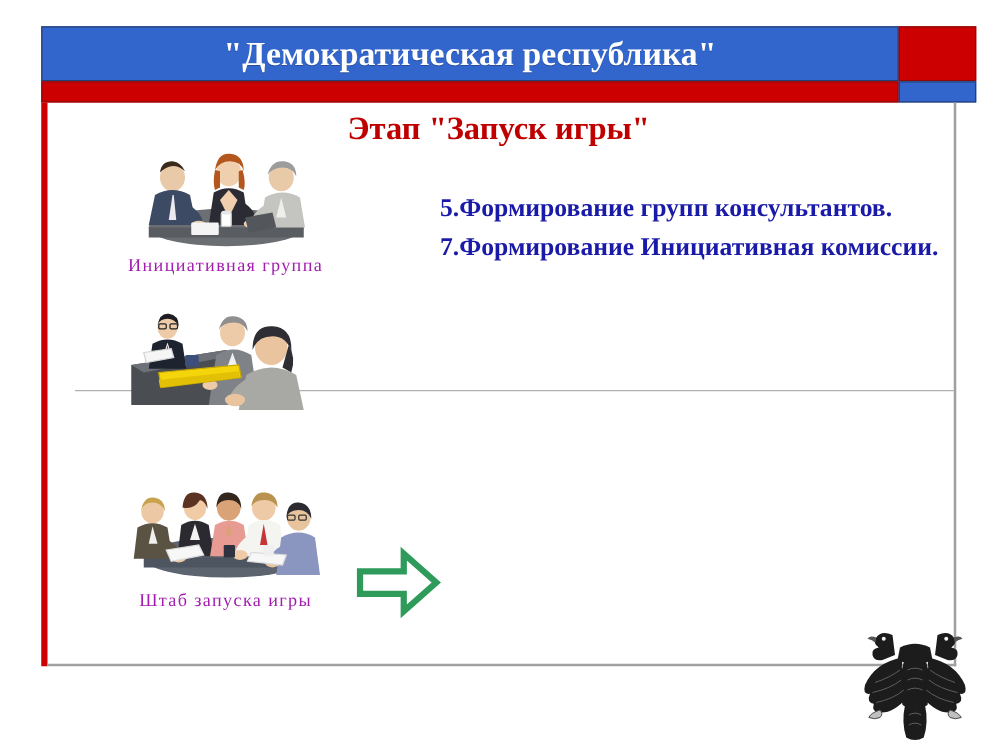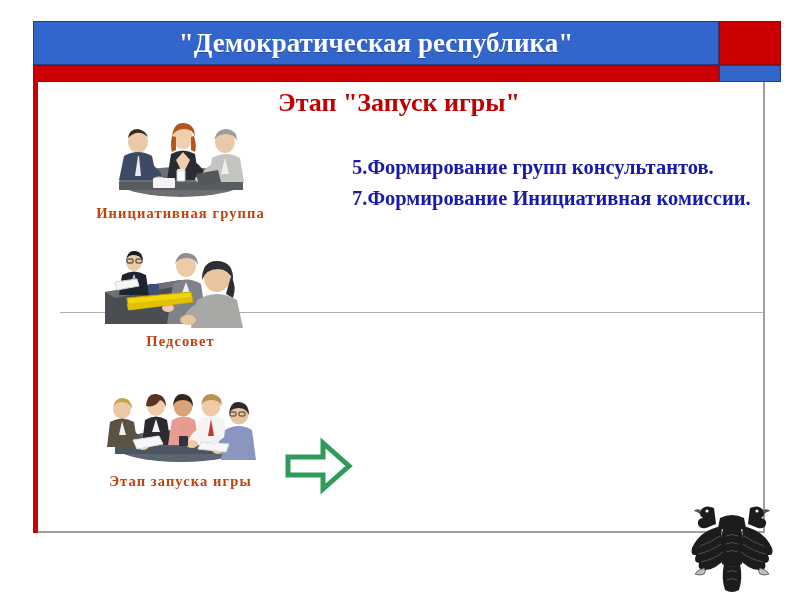--- a/index.html
+++ b/index.html
@@ -124,22 +124,22 @@
   .clip {
     position: relative;
     width: 175px;
     height: 88px;
     margin: 0 auto;
   }
   .clip svg { display: block; }
 
   .grp-label {
     font-size: 14.5px;
-    font-weight: bold;
-    color: #c2410c;
+    font-weight: normal;
+    color: #a21caf;
     letter-spacing: 1.1px;
     line-height: 19px;
     margin-top: 4px;
   }
 
   
   .arrow-wrap {
     position: absolute;
     left: 285px; top: 437px;
     width: 68px; height: 58px;
@@ -257,21 +257,20 @@
           <path d="M106 62 q-14 8 -16 18 l10 6 q5 -11 14 -16 Z" fill="#a8a8a4"></path>
           <ellipse cx="95" cy="80" rx="8" ry="5" fill="#e9c49f"></ellipse>
 
           <path d="M34 58 L98 52 L100 62 L36 70 Z" fill="#f4d40a" stroke="#c9a800" stroke-width="1"></path>
           <path d="M34 64 L98 57 L99 62 L35 70 Z" fill="#e2c005"></path>
 
           <rect x="55" y="44" width="11" height="9" rx="1.5" fill="#3c4e7a"></rect>
           <path d="M22 42 l22 -3 l2 7 l-22 4 Z" fill="#f6f6f6" stroke="#d4d4d4"></path>
         </svg>
       </div>
-      <div class="grp-label">Педсовет</div>
     </div>
 
     <div class="grp grp-3">
       <div class="clip">
         <svg width="175" height="88" viewBox="0 0 175 88">
           <ellipse cx="88" cy="66" rx="66" ry="16" fill="#5c6470"></ellipse>
           <path d="M22 66 L154 66 L154 74 L22 74 Z" fill="#4d5560"></path>
 
           <ellipse cx="29" cy="29" rx="9" ry="10" fill="#ecc9a4"></ellipse>
           <path d="M20 28 q2 -11 10 -10 q9 1 9 11 q-3 -7 -10 -7 q-7 0 -9 6 Z" fill="#c9a24e"></path>
@@ -304,21 +303,21 @@
           <path d="M132 50 q14 -8 27 0 l4 30 l-35 0 Z" fill="#8a96c0"></path>
           <path d="M133 56 q-10 6 -11 12 l8 4 q3 -8 9 -10 Z" fill="#8a96c0"></path>
           <ellipse cx="125" cy="70" rx="6" ry="4" fill="#e8c49d"></ellipse>
 
           <path d="M40 60 l26 -4 l4 8 l-26 5 Z" fill="#f7f7f7" stroke="#dcdcdc"></path>
           <path d="M108 62 l28 2 l-3 8 l-28 -3 Z" fill="#f7f7f7" stroke="#dcdcdc"></path>
           <rect x="86" y="56" width="9" height="10" rx="1" fill="#2f3340"></rect>
           <rect x="118" y="56" width="8" height="9" rx="1" fill="#efefef"></rect>
         </svg>
       </div>
-      <div class="grp-label">Этап запуска игры</div>
+      <div class="grp-label">Штаб запуска игры</div>
     </div>
   </div>
 
   <div class="arrow-wrap">
     <svg width="68" height="58" viewBox="0 0 68 58">
       <path d="M3 20 L38 20 L38 6 L64 29 L38 52 L38 38 L3 38 Z" fill="#ffffff" stroke="#2E9B5B" stroke-width="5" stroke-linejoin="miter"></path>
     </svg>
   </div>
 
   <div class="body-list">

